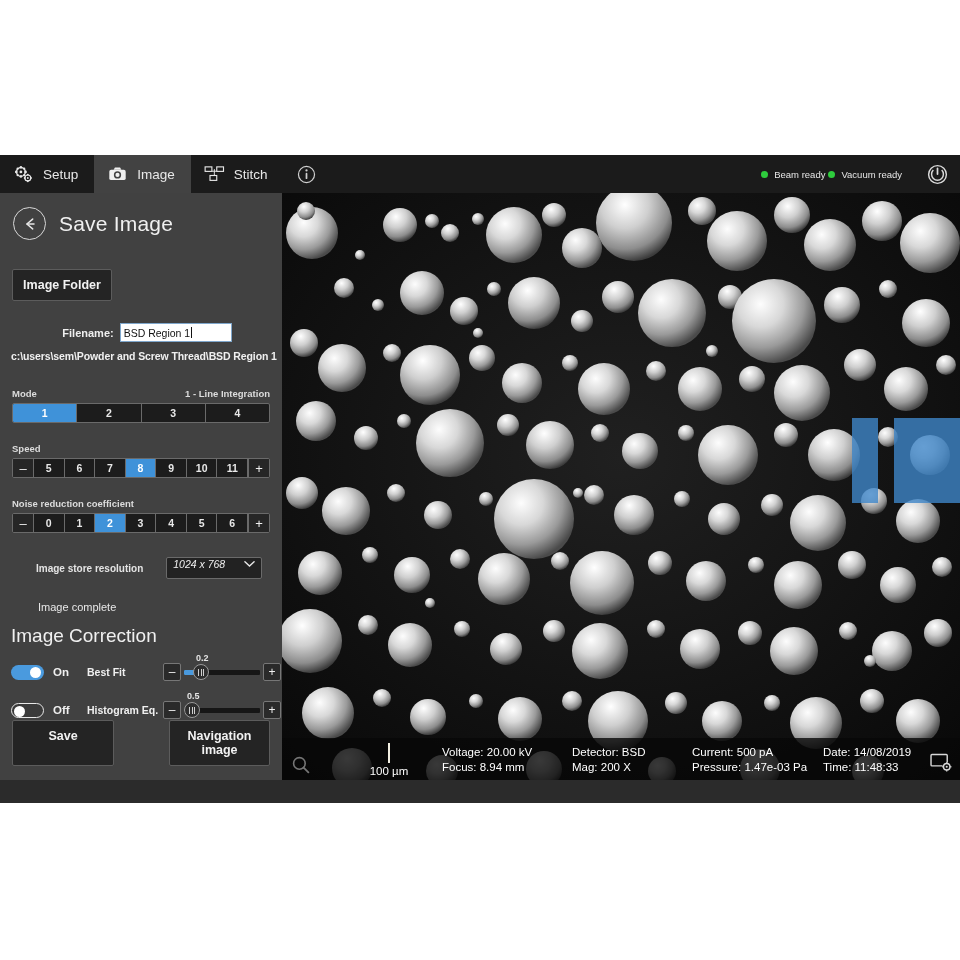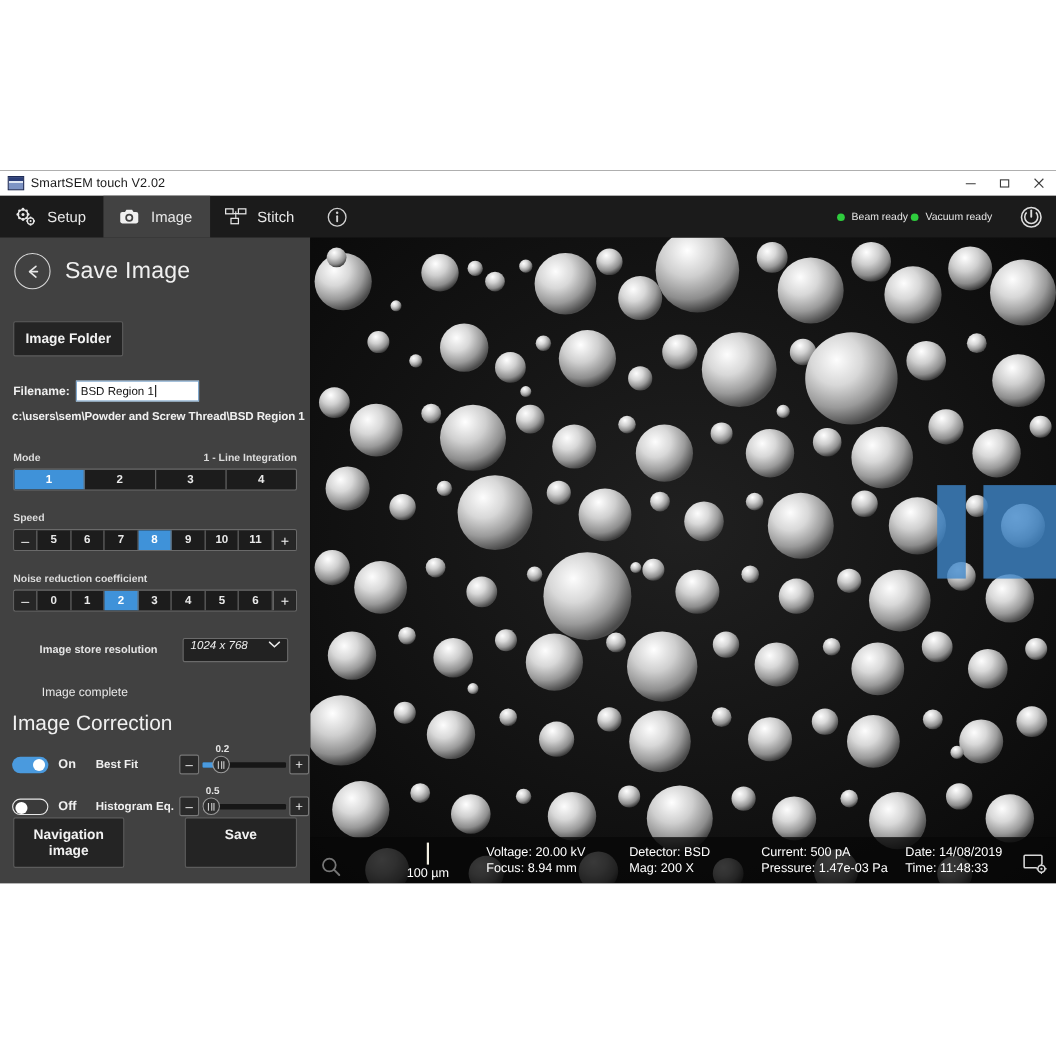--- a/index.html
+++ b/index.html
@@ -183,20 +183,21 @@
   .folder-btn {
     margin: 29px 0 0 12px;
     width: 98px;
   }
 
   .filename-row {
     display: flex;
     align-items: center;
     margin: 22px 0 0 12px;
     gap: 6px;
+    justify-content: center;
   }
   .filename-label {
     font-size: 11px;
     color: #efefef;
     font-weight: bold;
   }
   .filename-input {
     width: 104px;
     height: 15px;
     background: #ffffff;
@@ -504,42 +505,20 @@
     bottom: 7px;
     width: 23px;
     height: 20px;
   }
 </style>
 </head>
 <body>
 
 <div id="app-window">
 
-  <div class="titlebar">
-    <div class="app-icon"></div>
-    <div class="app-title">SmartSEM touch V2.02</div>
-    <div class="win-controls">
-      <div class="win-btn">
-        <svg width="11" height="11" viewBox="0 0 11 11">
-            <line x1="1" y1="6" x2="10" y2="6" stroke="#3a3a3a" stroke-width="1"></line>
-          </svg>
-      </div>
-      <div class="win-btn">
-        <svg width="11" height="11" viewBox="0 0 11 11">
-            <rect x="1.5" y="2.5" width="7.5" height="6.5" fill="none" stroke="#3a3a3a" stroke-width="1"></rect>
-          </svg>
-      </div>
-      <div class="win-btn">
-        <svg width="11" height="11" viewBox="0 0 11 11">
-            <line x1="1.5" y1="1.5" x2="9.5" y2="9.5" stroke="#3a3a3a" stroke-width="1"></line>
-            <line x1="9.5" y1="1.5" x2="1.5" y2="9.5" stroke="#3a3a3a" stroke-width="1"></line>
-          </svg>
-      </div>
-    </div>
-  </div>
 
   <div class="tabstrip">
 
     <div class="tab">
       <span class="ticon">
         <svg width="19" height="19" viewBox="0 0 22 22" fill="#e8e8e8">
           <circle cx="8" cy="8" r="5" fill="none" stroke="#e8e8e8" stroke-width="1.6"></circle>
           <circle cx="8" cy="8" r="1.6"></circle>
           <circle cx="2.6" cy="8" r="1.5"></circle>
             <circle cx="13.4" cy="8" r="1.5"></circle>
@@ -742,22 +721,22 @@
                 <i></i>
                 <i></i>
               </i>
             <span class="slider-val" style="left:3px;">0.5</span>
           </span>
           <span class="sq-btn">+</span>
         </span>
       </div>
 
       <div class="bottom-btns">
+        <div class="btn-dark save-btn">Save</div>
         <div class="btn-dark nav-btn">Navigation image</div>
-        <div class="btn-dark save-btn">Save</div>
       </div>
     </div>
 
     <div class="image-panel">
 
       <div class="sem-canvas">
         <svg viewBox="0 0 678 587" preserveAspectRatio="none">
           <defs>
             <radialGradient id="sph" cx="34%" cy="30%" r="72%">
               <stop offset="0%" stop-color="#fdfdfd"></stop>

